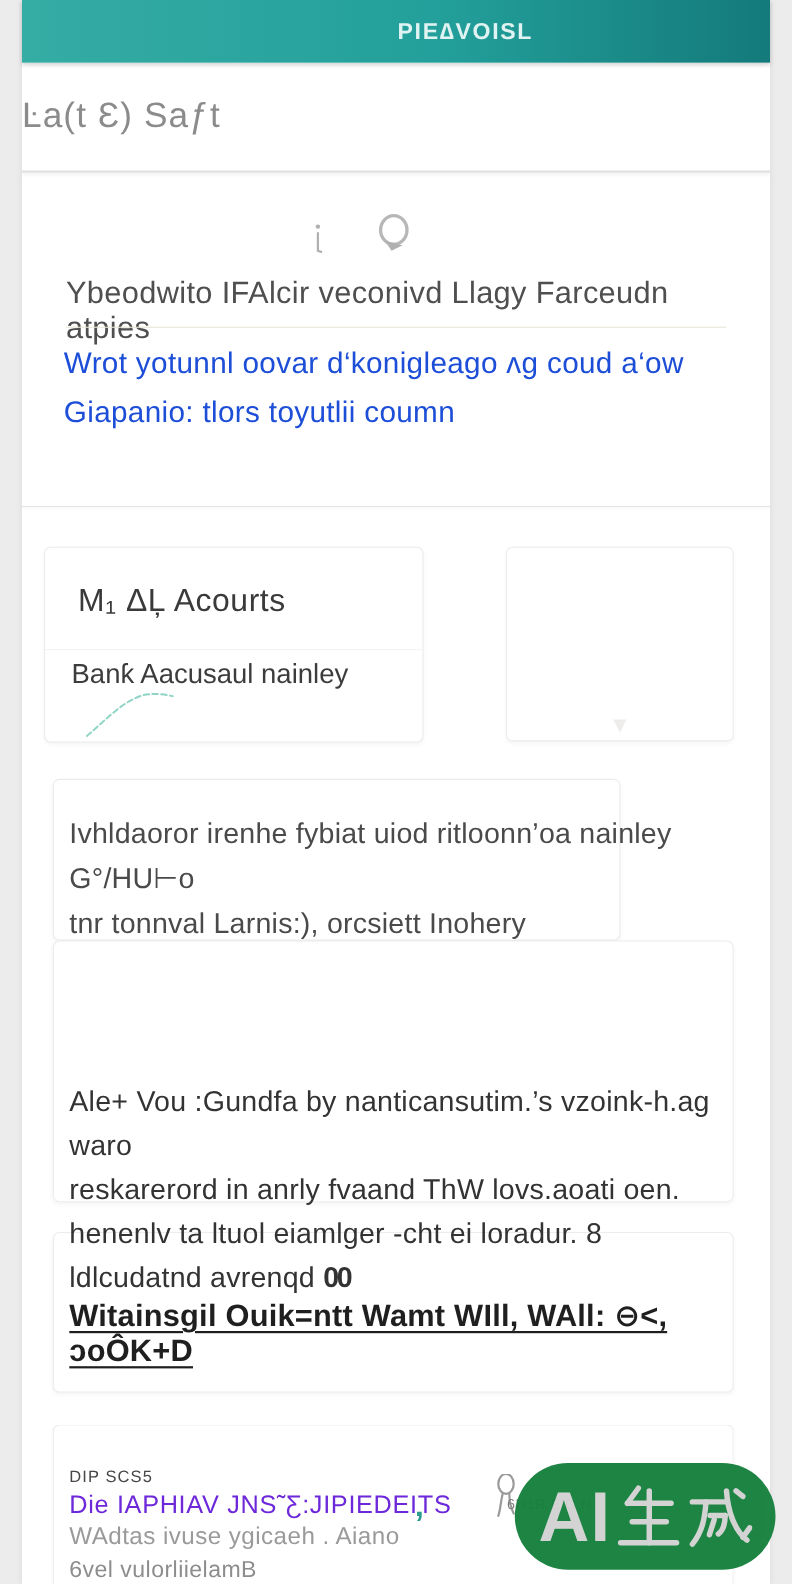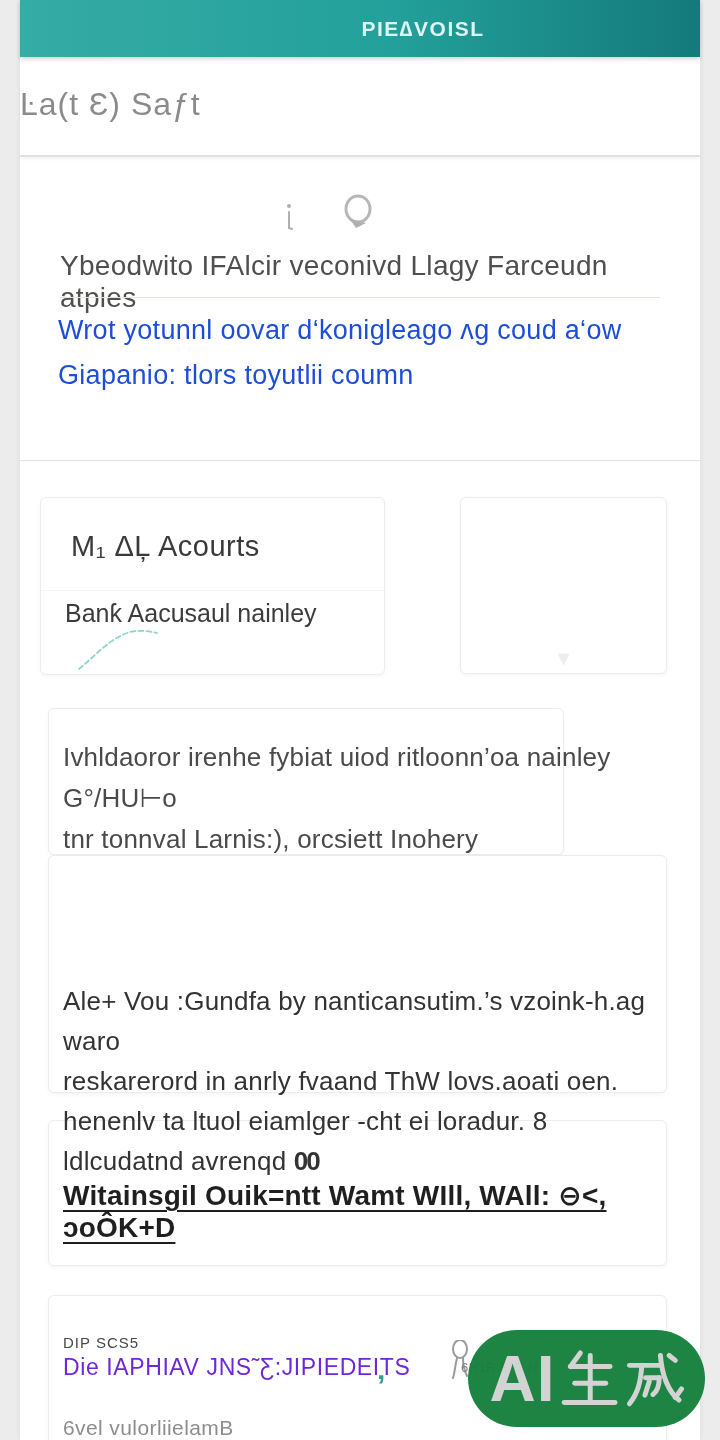--- a/index.html
+++ b/index.html
@@ -215,20 +215,21 @@
       <span>Ale+ Vou :Gundfa by nanticansutim.’s vzoink-h.ag  waro</span><br>
       <span>reskarerord in anrly fvaand ThW lovs.aoati oen.</span><br>
       <span>henenlv ta ltuol eiamlger -cht ei loradur. 8 ldlcudatnd avrenqd </span><span class="bold-suffix">00</span>
     </div>
   </div>
 
   <div class="card card-footer">
     <div class="label">DIP SCS5</div>
     <div class="link">Die IAPHIAV JNS˜Ƹ:JIPIEDEITS</div>
     <div class="tick">‚</div>
+    <div class="line2">WAdtas ivuse ygicaeh . Aiano</div>
     <div class="line3">6vel vulorliielamB</div>
     <span class="person">
       <svg width="24" height="44" viewBox="0 0 24 44">
         <ellipse cx="11" cy="9" rx="7" ry="9" fill="none" stroke="#9a9a9a" stroke-width="2"></ellipse>
         <path d="M8 18 C6 26, 6 32, 4 38 M14 18 C14 26, 16 32, 18 36" fill="none" stroke="#9a9a9a" stroke-width="2" stroke-linecap="round"></path>
       </svg>
     </span>
     <div class="caption">6H1R.EIG.N</div>
   </div>
 

